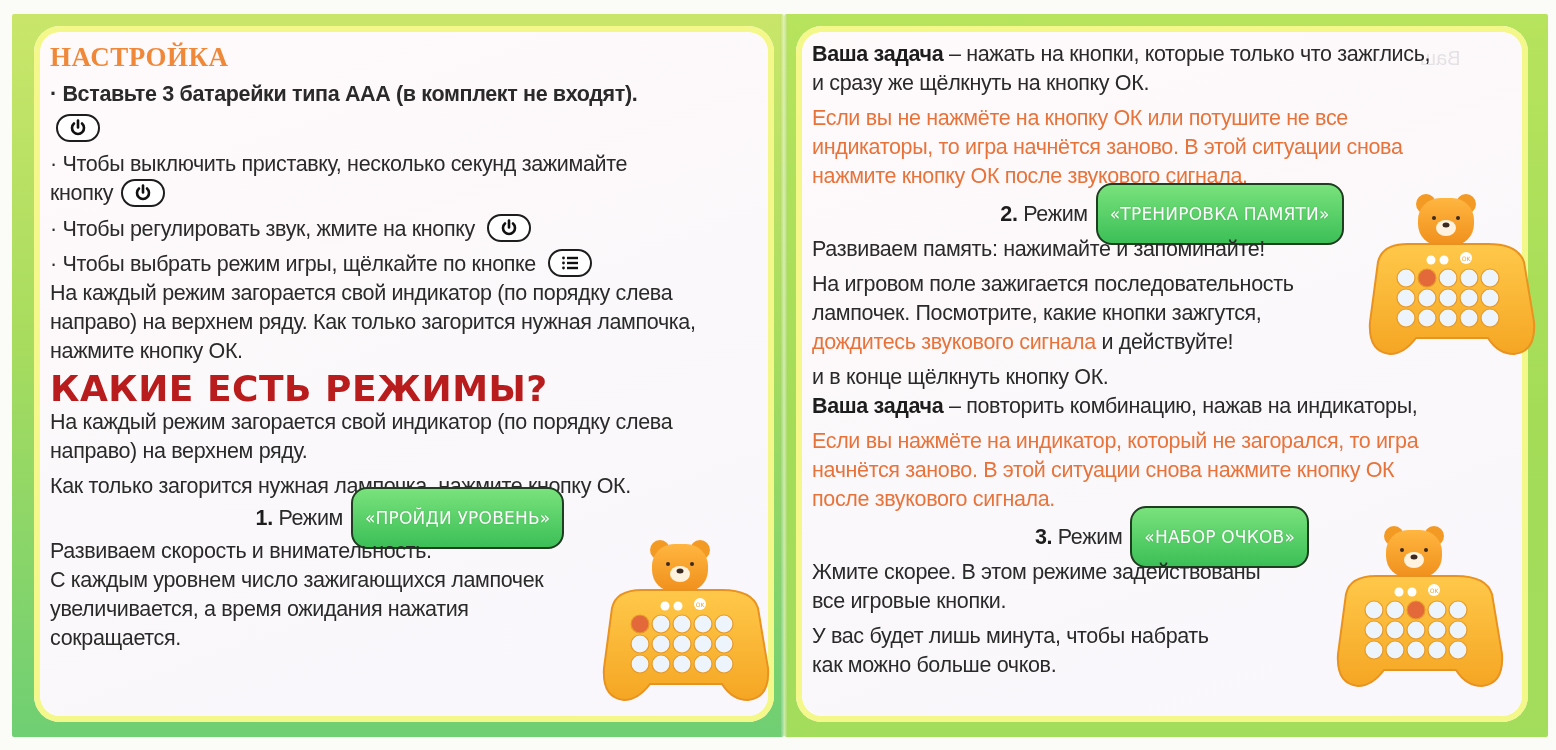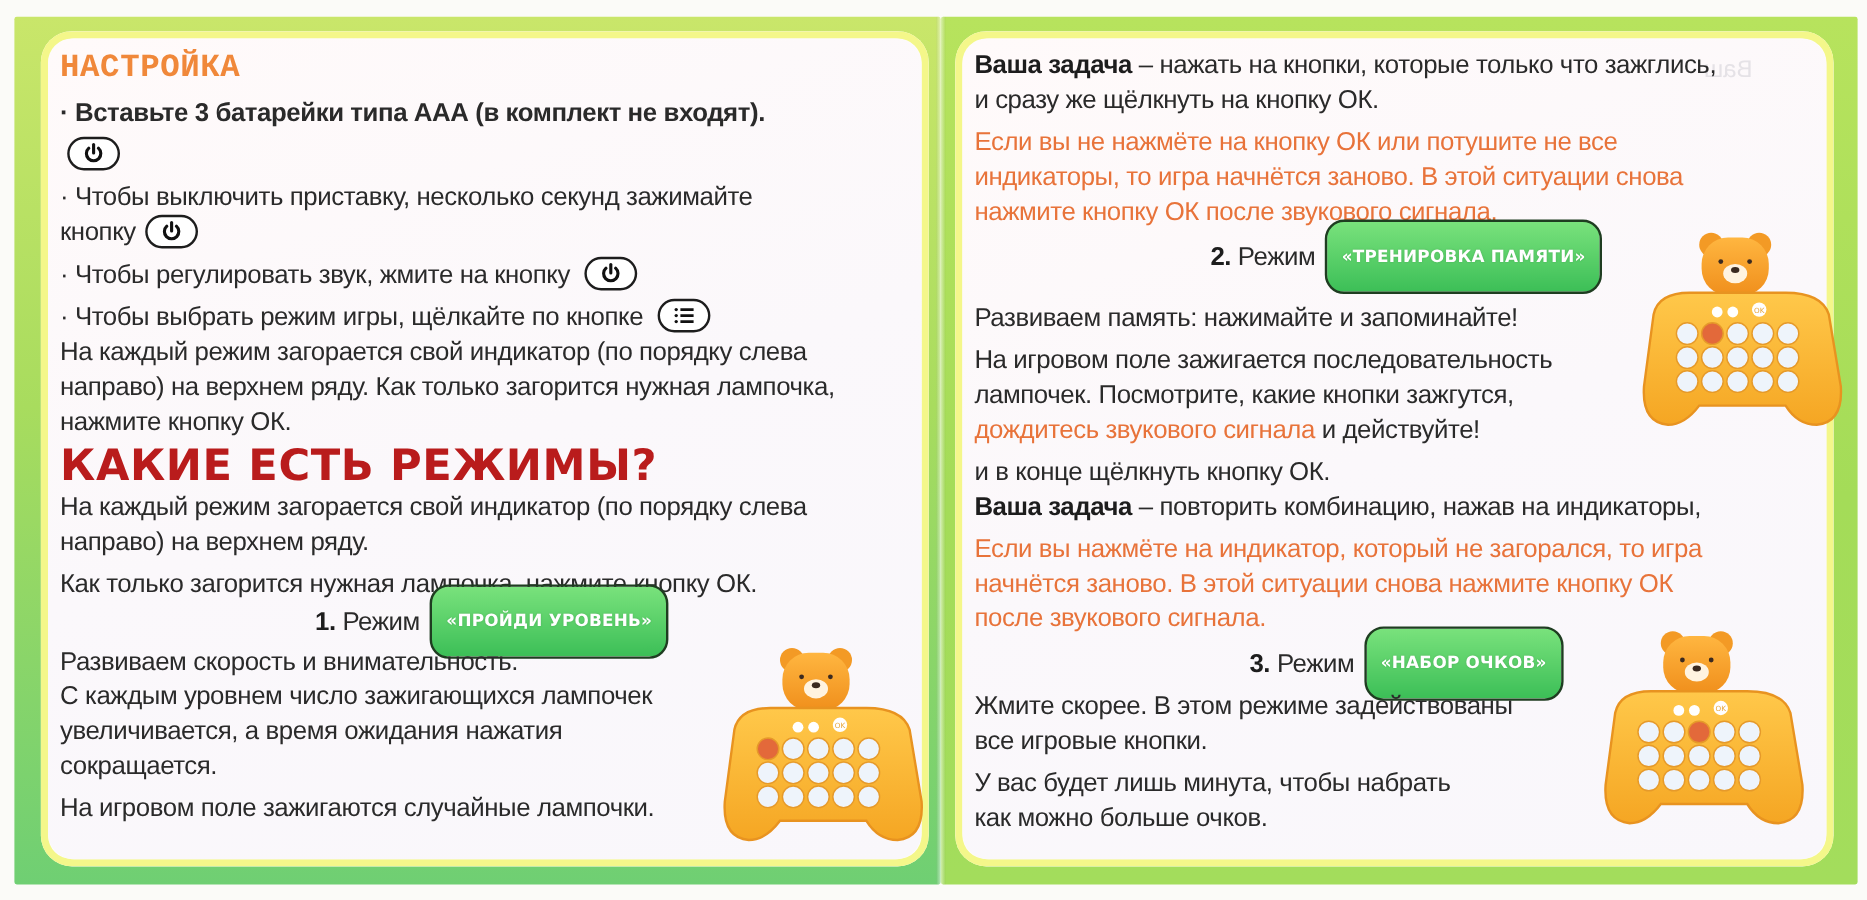--- a/index.html
+++ b/index.html
@@ -38,21 +38,21 @@
     position: absolute; color: #2a2a2a;
     font-family: "Liberation Sans", sans-serif;
     font-size: 21.5px; line-height: 29px;
     letter-spacing: -0.35px;
     transform-origin: 0 0;
   }
   .content p { margin: 0; }
   .gap { height: 6px; }
   .h-orange {
     font-weight: bold; color: #f0883a; font-size: 27px; line-height: 34px;
-    letter-spacing: 0.5px; font-family: Liberation Mono, monospace;
+    letter-spacing: 0.5px; font-family: Liberation Serif, serif;
   }
   .h-green {
     font-weight: bold; color: #b91c1c; font-size: 36px; line-height: 34px;
     letter-spacing: 0.5px; font-family: "DejaVu Sans", sans-serif;
   }
   .orange-text { color: #e8733a; }
   .bold { font-weight: bold; color: #1d1d1d; }
 
   .icon-btn {
     display: inline-flex; align-items: center; justify-content: center;
@@ -61,21 +61,21 @@
     background: #fff;
   }
   .icon-btn svg { width: 20px; height: 20px; }
 
   .mode-line { display: flex; align-items: center; gap: 8px; height: 34px; justify-content: center; }
   .mode-num { font-weight: bold; color: #1d1d1d; }
   .mode-badge {
     display: inline-block; padding: 18px 12px; border-radius: 16px;
     background: linear-gradient(180deg, #79e27c 0%, #3cbf57 100%);
     border: 2.5px solid #1f3d21;
-    color: #fff; font-weight: bold; font-size: 14px; line-height: 22px;
+    color: #fff; font-weight: normal; font-size: 17px; line-height: 22px;
     font-family: "DejaVu Sans", sans-serif; letter-spacing: 0.2px;
     text-shadow: 0 0 2px rgba(0,0,0,0.15);
   }
 
   .controller { position: absolute; }
   .ghost {
     position: absolute; color: rgba(160,160,170,0.25); font-size: 20px;
     line-height: 29px; white-space: nowrap; transform: scaleX(-1);
     font-family: "Liberation Sans", sans-serif;
   }
@@ -147,21 +147,20 @@
 
   <div class="mode-line">
     <span><span class="mode-num">1.</span> <span>Режим</span></span>
     <span class="mode-badge">«ПРОЙДИ УРОВЕНЬ»</span>
   </div>
   <p style="margin-top:2px;">Развиваем скорость и внимательность.</p>
   <p>С каждым уровнем число зажигающихся лампочек</p>
   <p>увеличивается, а время ожидания нажатия</p>
   <p>сокращается.</p>
   <div class="gap"></div>
-  <p>На игровом поле зажигаются случайные лампочки.</p>
 </div>
 
 <div class="controller" style="left:602px; top:538px;">
   <svg width="168" height="172" viewBox="0 0 168 172">
     <defs>
       <linearGradient id="bodyG" x1="0" y1="0" x2="0" y2="1">
           <stop offset="0" stop-color="#ffc84a"></stop>
           <stop offset="1" stop-color="#f5a623"></stop>
         </linearGradient>
       <linearGradient id="headG" x1="0" y1="0" x2="0" y2="1">
@@ -213,21 +212,21 @@
   <div class="gap"></div>
   <p class="orange-text">Если вы не нажмёте на кнопку ОК или потушите не все</p>
   <p class="orange-text">индикаторы, то игра начнётся заново. В этой ситуации снова</p>
   <p class="orange-text">нажмите кнопку ОК после звукового сигнала.</p>
   <div class="gap"></div>
 
   <div class="mode-line">
     <span><span class="mode-num">2.</span> <span>Режим</span></span>
     <span class="mode-badge">«ТРЕНИРОВКА ПАМЯТИ»</span>
   </div>
-  <p style="margin-top:20px;">Развиваем память: нажимайте и запоминайте!</p>
+  <p style="margin-top:4px;">Развиваем память: нажимайте и запоминайте!</p>
   <div class="gap"></div>
   <p>На игровом поле зажигается последовательность</p>
   <p>лампочек. Посмотрите, какие кнопки зажгутся,</p>
   <p><span class="orange-text">дождитесь звукового сигнала</span><span> и действуйте!</span></p>
   <div class="gap"></div>
   <p>и в конце щёлкнуть кнопку ОК.</p>
   <p><span class="bold">Ваша задача</span><span> – повторить комбинацию, нажав на индикаторы,</span></p>
   <div class="gap"></div>
   <p class="orange-text">Если вы нажмёте на индикатор, который не загорался, то игра</p>
   <p class="orange-text">начнётся заново. В этой ситуации снова нажмите кнопку ОК</p>

